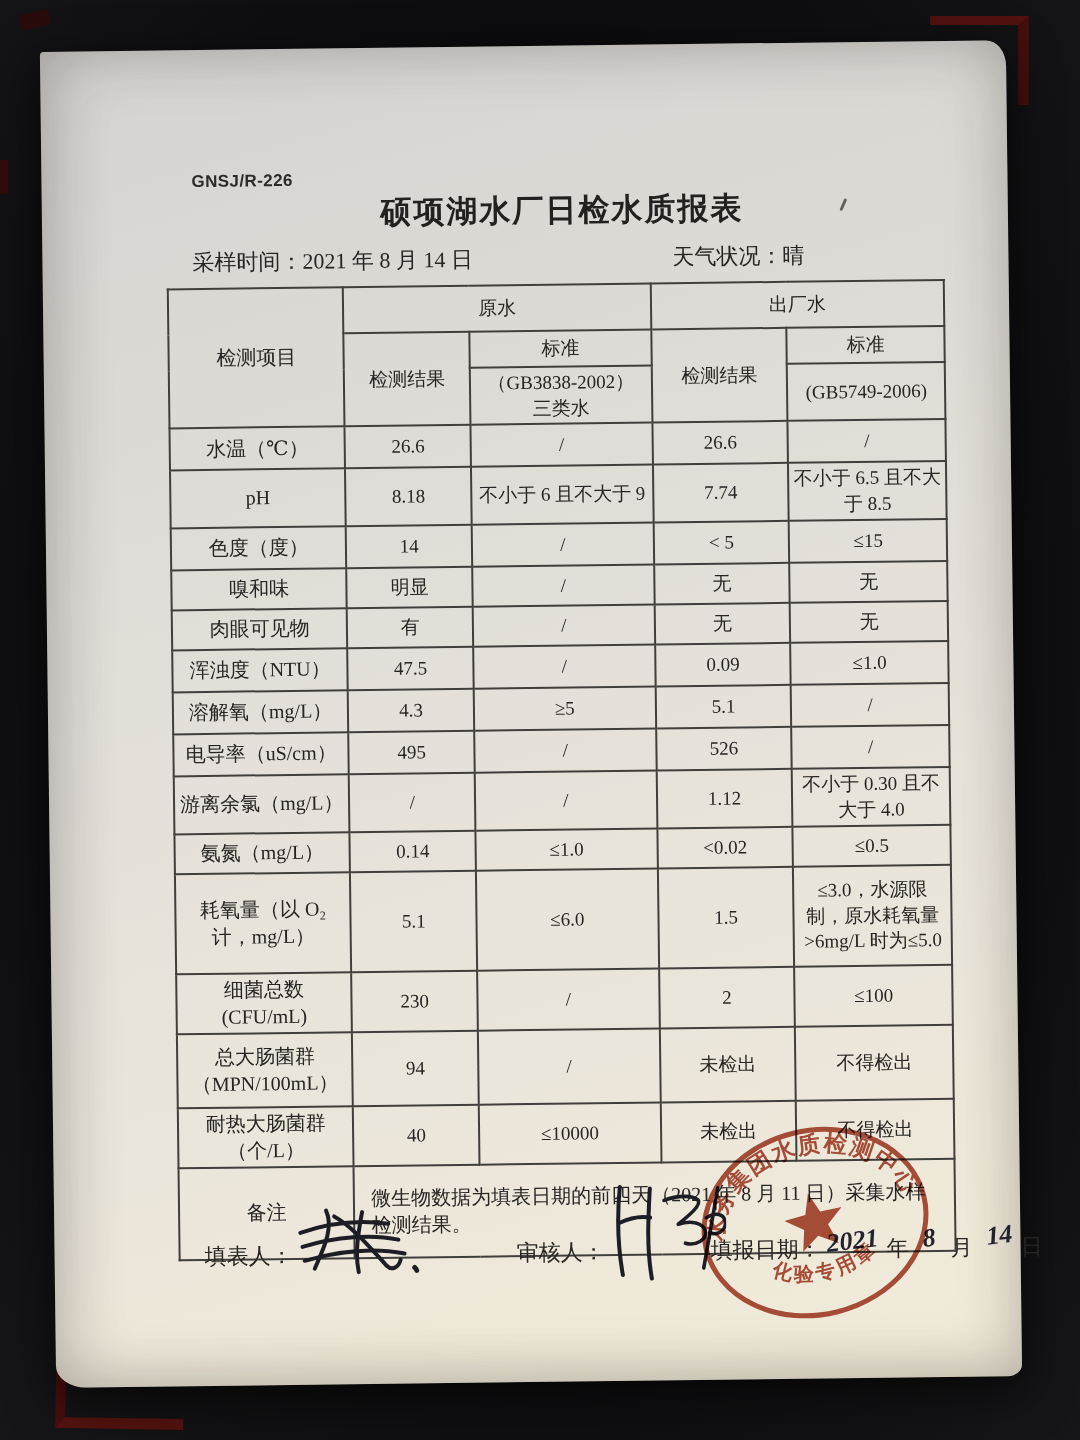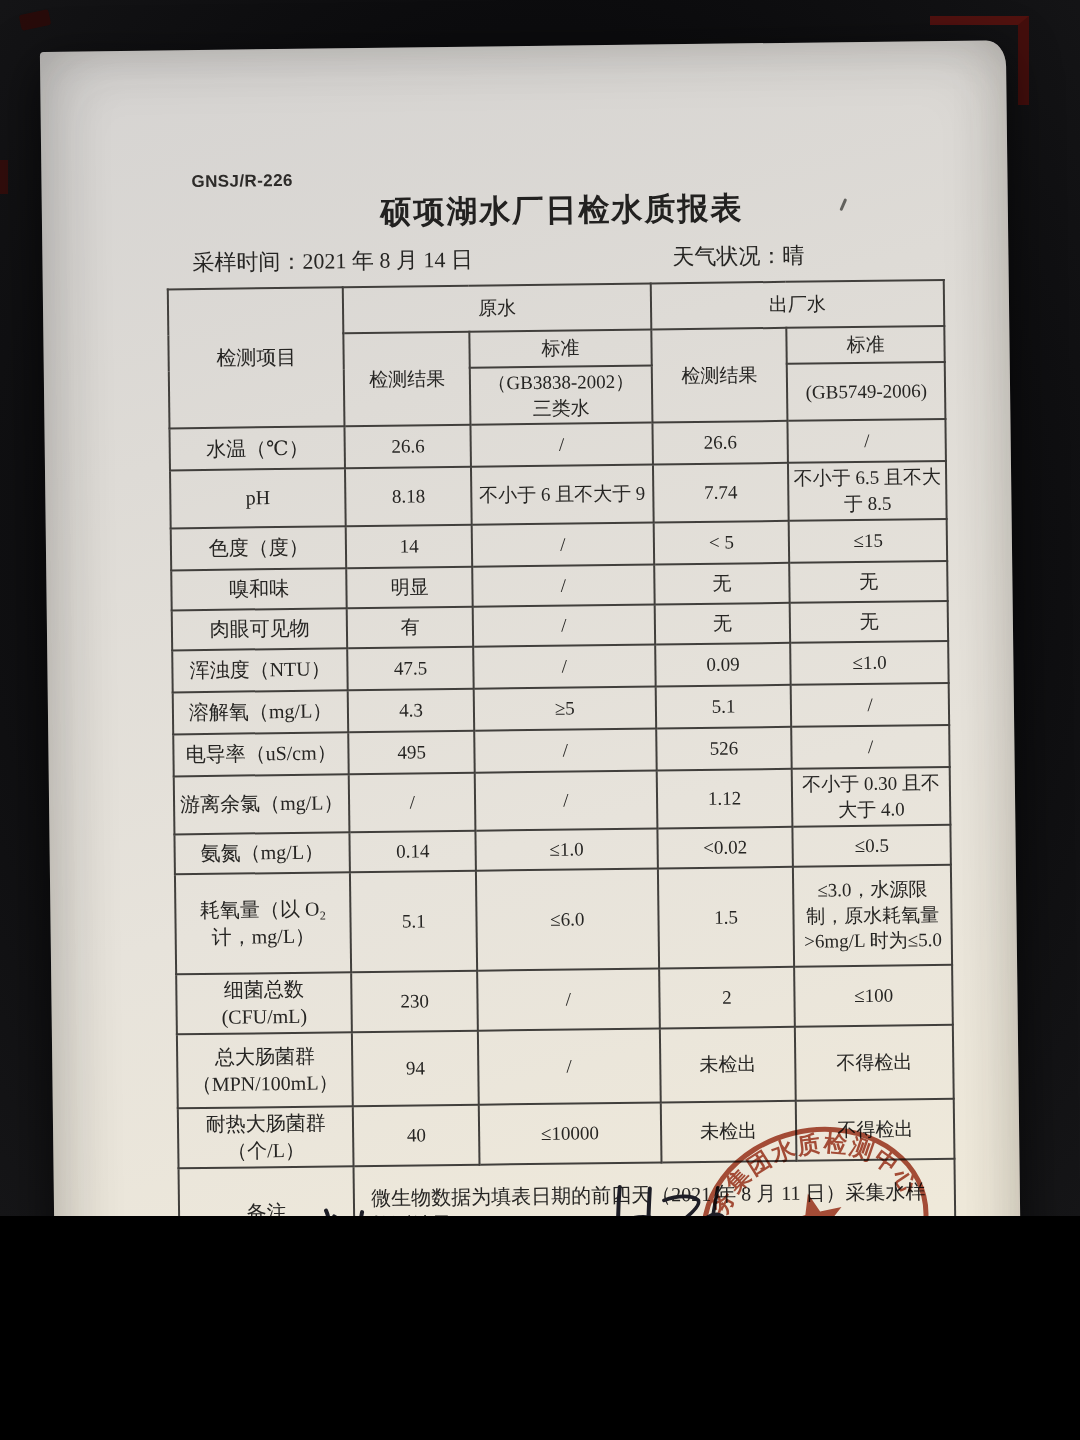--- a/index.html
+++ b/index.html
@@ -2,21 +2,21 @@
 <html><head>
 <meta charset="utf-8">
 <style>
   html,body{margin:0;padding:0;}
   body{
     width:1080px;height:1440px;overflow:hidden;
     background:#000;
     font-family:"Liberation Serif","DejaVu Serif",serif;
   }
   .stage{
-    position:relative;width:1080px;height:1216px;overflow:hidden;
+    position:relative;width:1080px;height:1440px;overflow:hidden;
     background:radial-gradient(ellipse at 50% 45%, #0c0c0e 55%, #161618 100%);
   }
   
   .corner-tr{
     position:absolute;left:930px;top:16px;width:88px;height:80px;
     border-top:9px solid #58120f;border-right:11px solid #4a0e0c;
     opacity:.9;
   }
   .corner-bl{
     position:absolute;left:56px;top:1322px;width:118px;height:96px;

